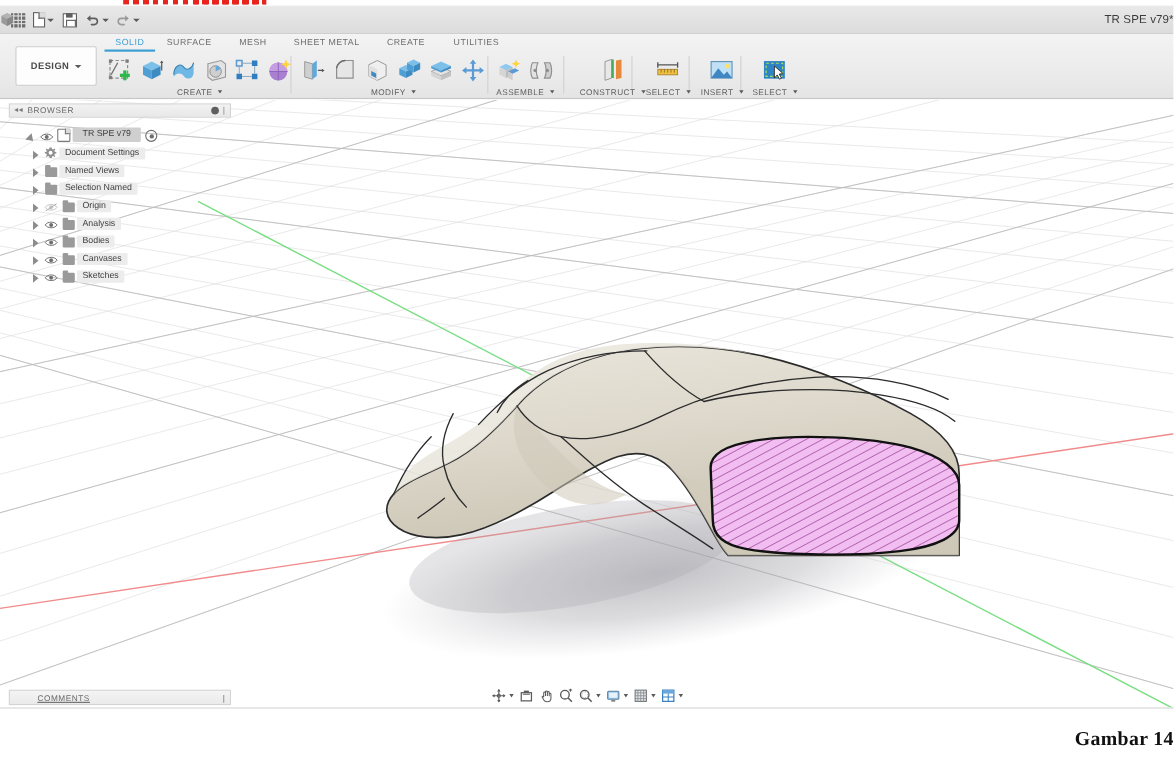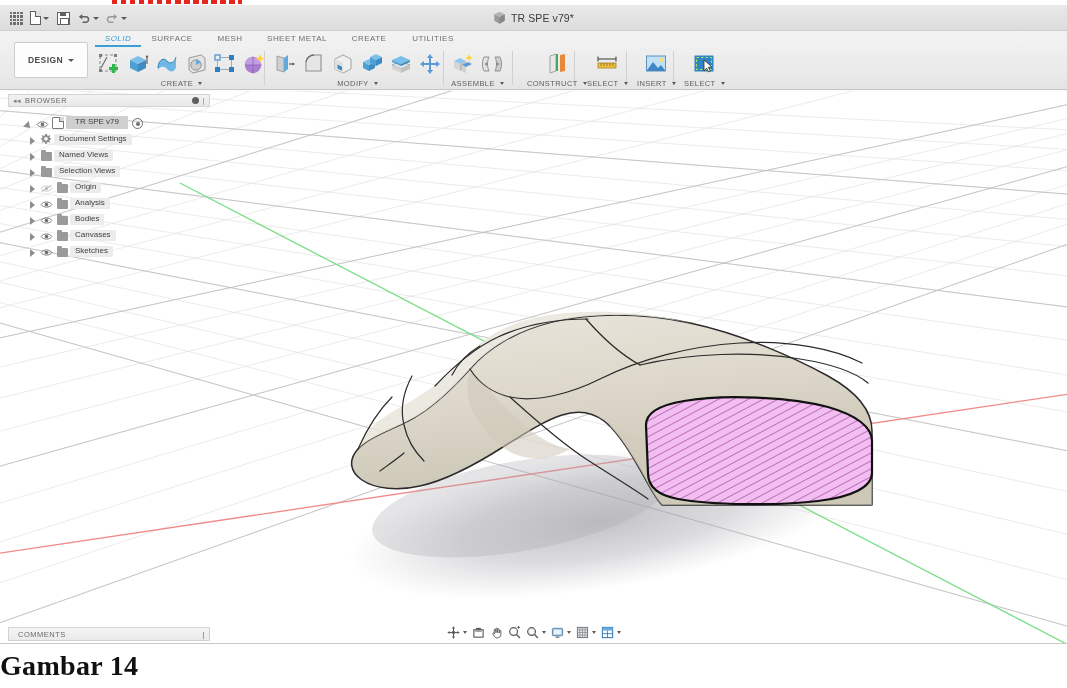--- a/index.html
+++ b/index.html
@@ -111,21 +111,21 @@
     content: ""; position: absolute;
     left: 2px; bottom: 0px; width: 7px; height: 5px;
     border: 1.2px solid #5f5f5f; border-bottom: none;
   }
   .ico-arrow { width: 14px; height: 13px; }
 
   
   .doc-title {
     position: absolute;
     left: 0; top: 0; width: 1067px; height: 26px;
-    display: flex; align-items: center; justify-content: center;
+    display: flex; align-items: center; justify-content: space-between;
     gap: 5px;
     pointer-events: none;
   }
   .doc-title .cube {
     width: 13px; height: 14px;
   }
   .doc-title span {
     font-size: 10.5px; color: #3b3b3b; letter-spacing: .1px;
   }
 
@@ -163,21 +163,21 @@
   .tab {
     font-size: 8px; letter-spacing: .45px;
     color: #6e6e6e;
     padding: 3px 0 3px 0;
     margin-right: 0;
     text-align: center;
     cursor: pointer;
     position: relative;
     white-space: nowrap;
   }
-  .tab.active { color: #3b9fd4; font-style: italic; }
+  .tab.active { color: #3b9fd4; }
   .tab.active::after {
     content: "";
     position: absolute;
     left: 0; right: 0; bottom: -1px;
     height: 2px; background: #3b9fd4;
   }
 
   
   .group {
     position: absolute;
@@ -321,21 +321,21 @@
     position: absolute;
     left: 8px; bottom: 2px;
     width: 202px; height: 14px;
     background: linear-gradient(to bottom,#f4f4f4,#eaeaea);
     border: 1px solid #d3d3d3;
     display: flex; align-items: center;
     padding: 0 4px;
     font-size: 7.5px; color: #6a6a6a; letter-spacing: .5px;
     z-index: 6;
   }
-  .comments-bar .cb-title { flex: 1; margin-left: 5px; }
+  .comments-bar .cb-title { flex: 1; margin-left: 21px; text-decoration: underline; }
 
   
   .navbar {
     position: absolute;
     left: 50%; transform: translateX(-50%);
     bottom: 2px;
     height: 18px;
     display: flex; align-items: center; gap: 1px;
     z-index: 6;
     background: transparent;
@@ -345,24 +345,24 @@
     display: flex; align-items: center; gap: 1px;
     padding: 0 2px;
     cursor: pointer; border-radius: 2px;
   }
 
   
   .caption {
     position: absolute;
     left: 0; bottom: 6px;
     width: 1067px;
-    text-align: left;
+    text-align: right;
     font-family: "Liberation Serif", serif;
     font-weight: bold;
-    font-size: 28px;
+    font-size: 18px;
     color: #111111;
     letter-spacing: .3px;
   }
 </style>
 </head>
 <body>
 
 <div id="app">
 
   <div class="red-dash-strip"></div>
@@ -891,21 +891,21 @@
           <span class="node-label">Named Views</span>
         </div>
 
         <div class="tree-row" style="padding-left:18px">
           <span class="arrow">
               <span class="tri"></span>
             </span>
           <span class="folder">
               <span class="folder-shape"></span>
             </span>
-          <span class="node-label">Selection Views</span>
+          <span class="node-label">Selection Named</span>
         </div>
 
         <div class="tree-row" style="padding-left:18px">
           <span class="arrow">
               <span class="tri"></span>
             </span>
           <span class="eye">
             <svg width="13" height="9" viewBox="0 0 14 10">
               <path d="M1 5 C3.5 1.2, 10.5 1.2, 13 5 C10.5 8.8, 3.5 8.8, 1 5 Z" fill="none" stroke="#c2c2c2" stroke-width="1"></path>
               <circle cx="7" cy="5" r="2" fill="#c8c8c8"></circle>

